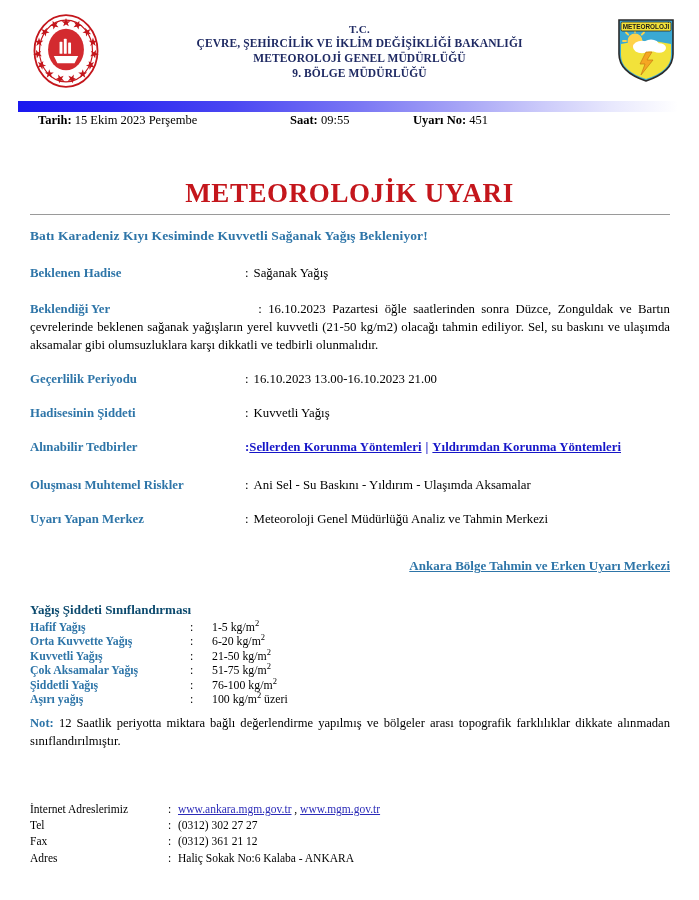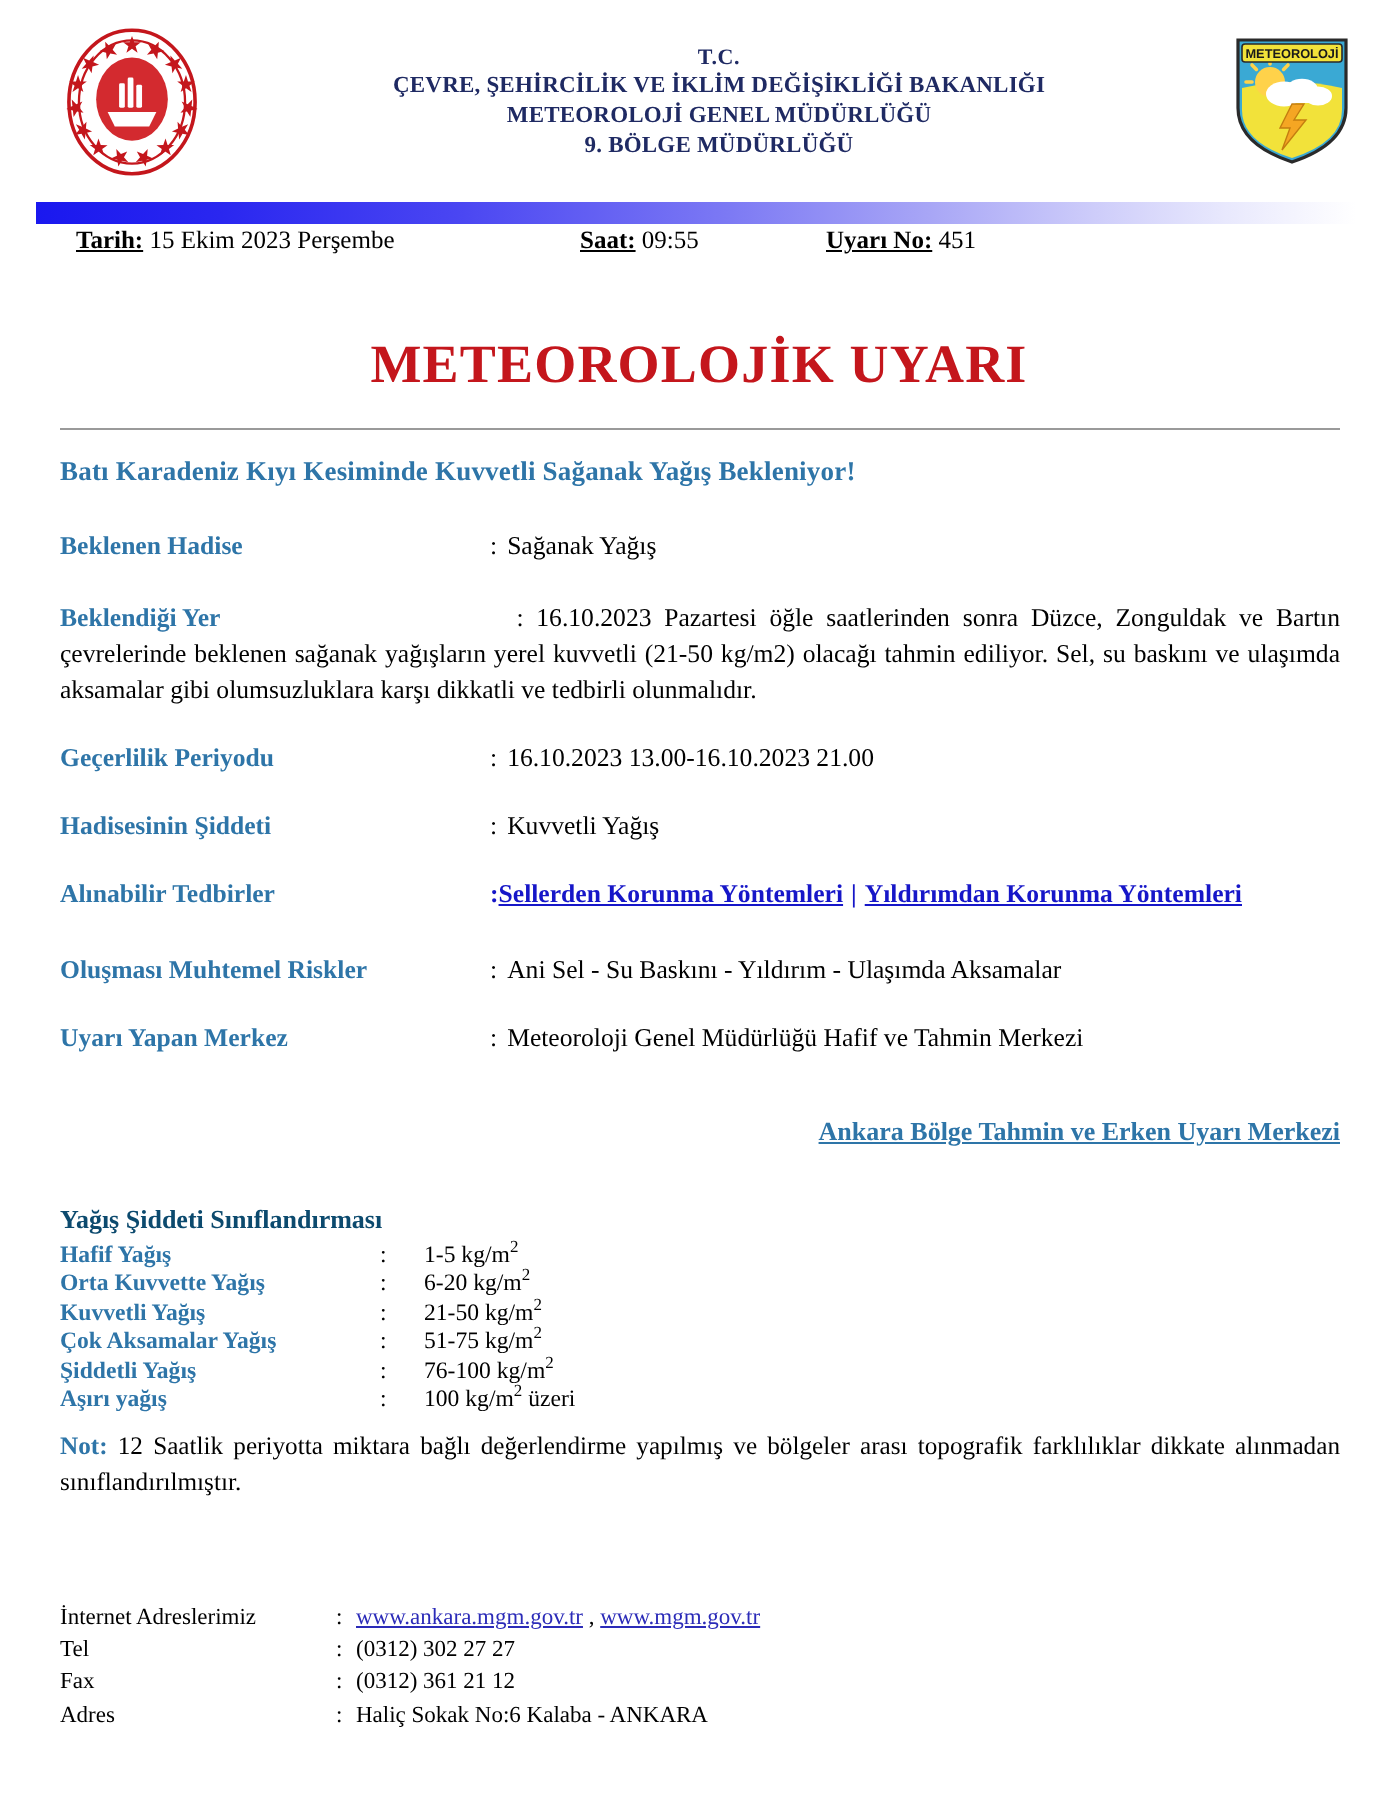--- a/index.html
+++ b/index.html
@@ -74,26 +74,26 @@
     left: 0;
     top: 113px;
     width: 699px;
     height: 22px;
     font-size: 12.5px;
   }
   .date-row .cell { position: absolute; white-space: nowrap; }
   .date-row .c1 { left: 38px; }
   .date-row .c2 { left: 290px; }
   .date-row .c3 { left: 413px; }
-  .date-row b { font-weight: bold; text-decoration: underline; }
+  .date-row b { font-weight: bold; }
 
   
   .main-title {
     position: absolute;
-    top: 167px;
+    top: 178px;
     left: 0;
     width: 699px;
     text-align: center;
     color: #c4161c;
     font-size: 27px;
     font-weight: bold;
     letter-spacing: .6px;
   }
   .rule {
     position: absolute;
@@ -362,21 +362,21 @@
   <div class="field">
     <span class="lbl">Oluşması Muhtemel Riskler</span>
     <span class="val">
       <span class="colon">:</span><span>Ani Sel - Su Baskını - Yıldırım - Ulaşımda Aksamalar</span>
     </span>
   </div>
 
   <div class="field" style="margin-bottom:0;">
     <span class="lbl">Uyarı Yapan Merkez</span>
     <span class="val">
-      <span class="colon">:</span><span>Meteoroloji Genel Müdürlüğü Hafif ve Tahmin Merkezi</span>
+      <span class="colon">:</span><span>Meteoroloji Genel Müdürlüğü Analiz ve Tahmin Merkezi</span>
     </span>
   </div>
 
   <div class="signature">
     <a href="#">Ankara Bölge Tahmin ve Erken Uyarı Merkezi</a>
   </div>
 </div>
 
 <div class="class-block">
   <div class="class-title">Yağış Şiddeti Sınıflandırması</div>

